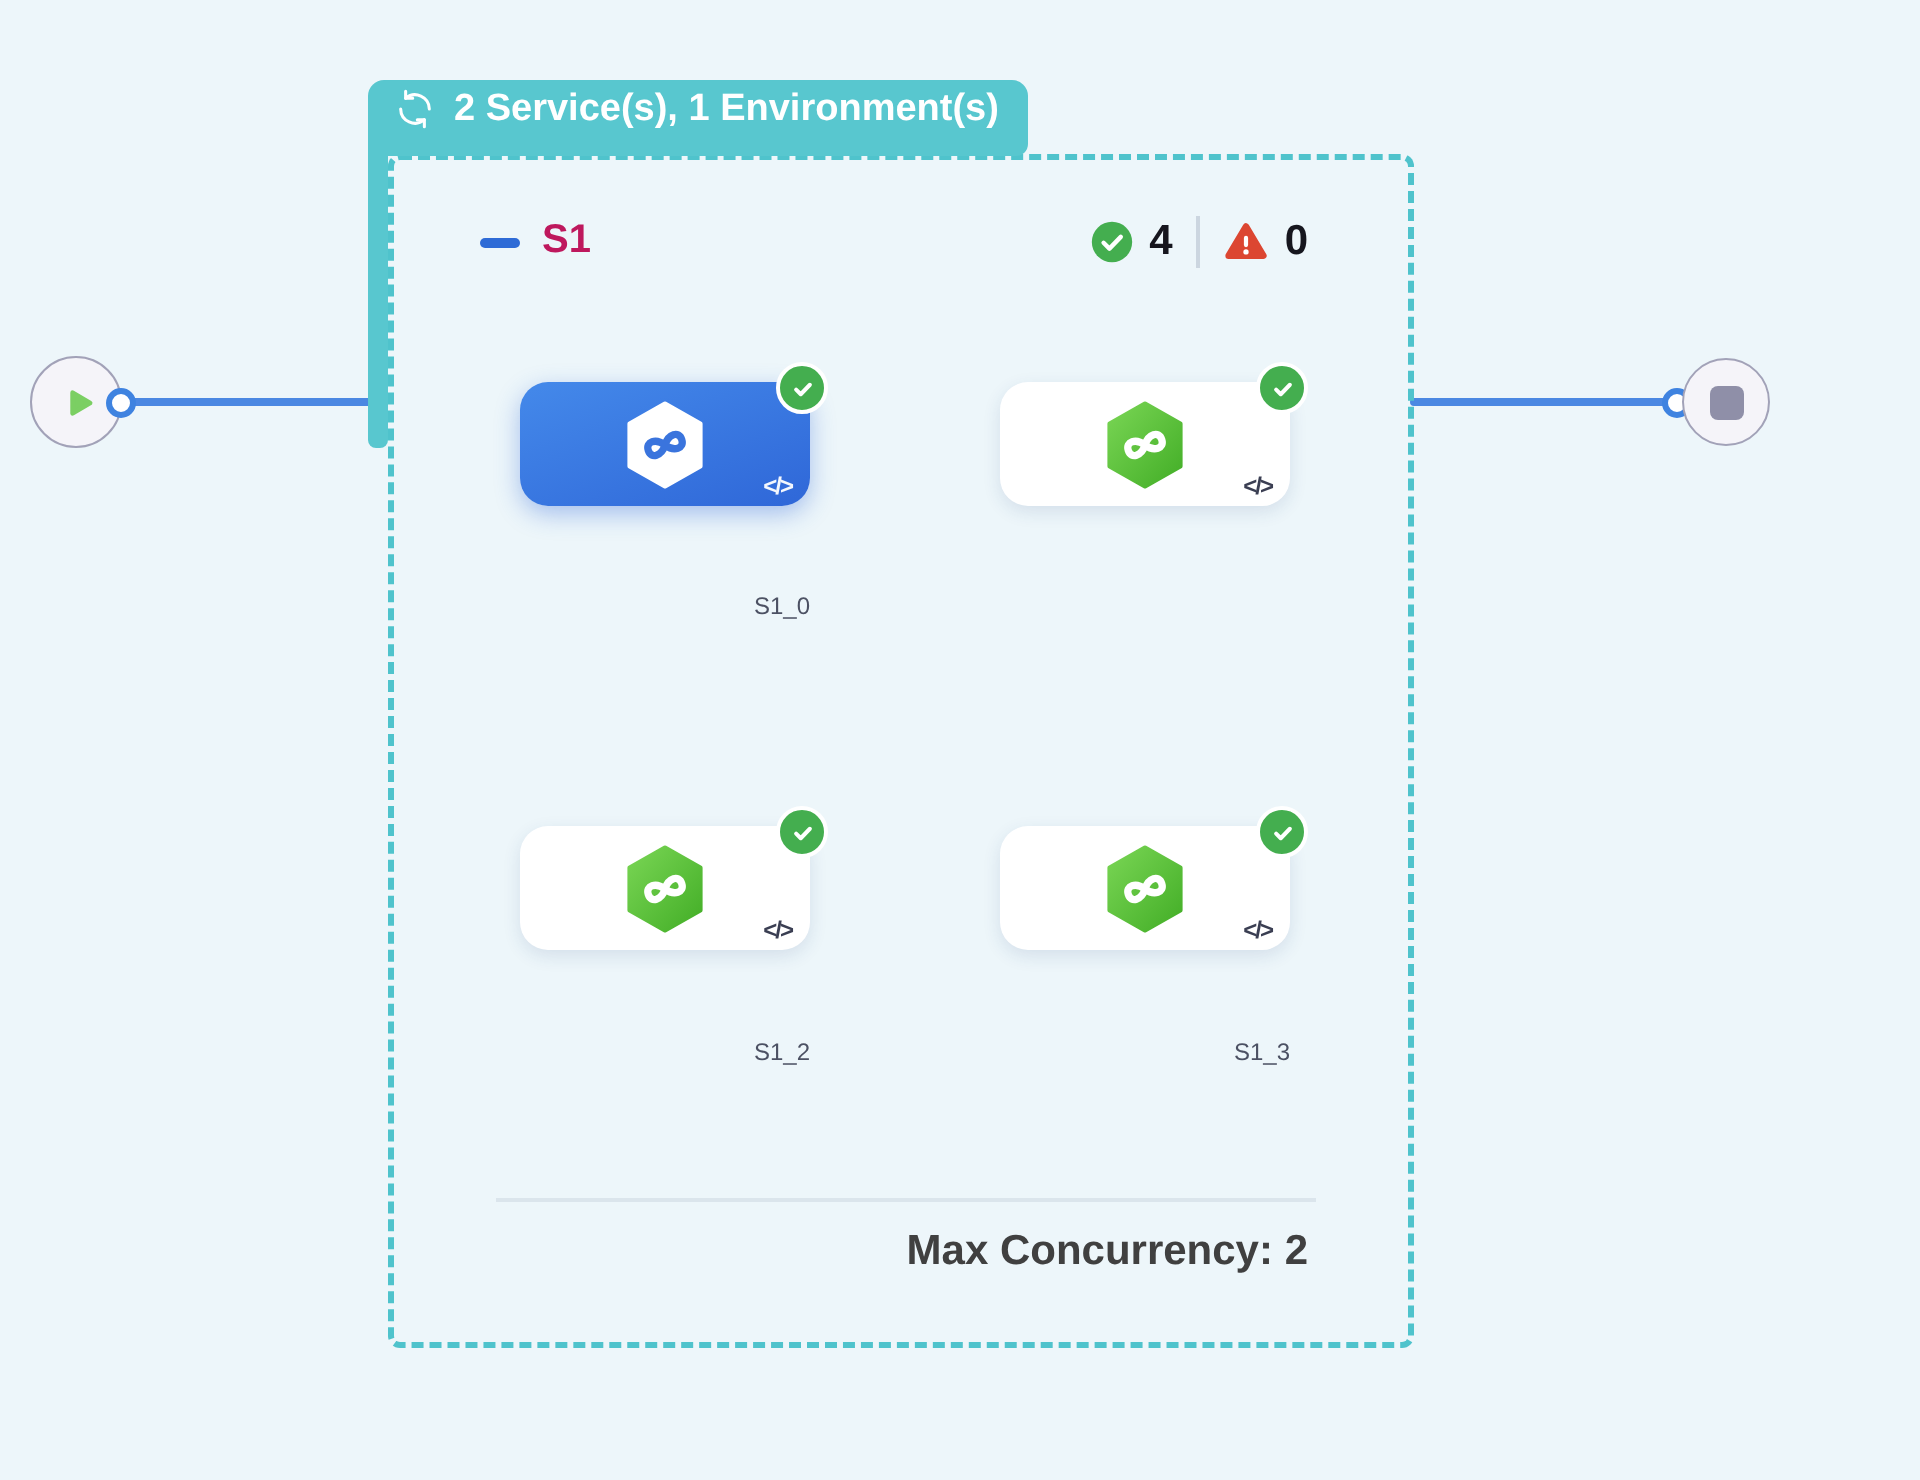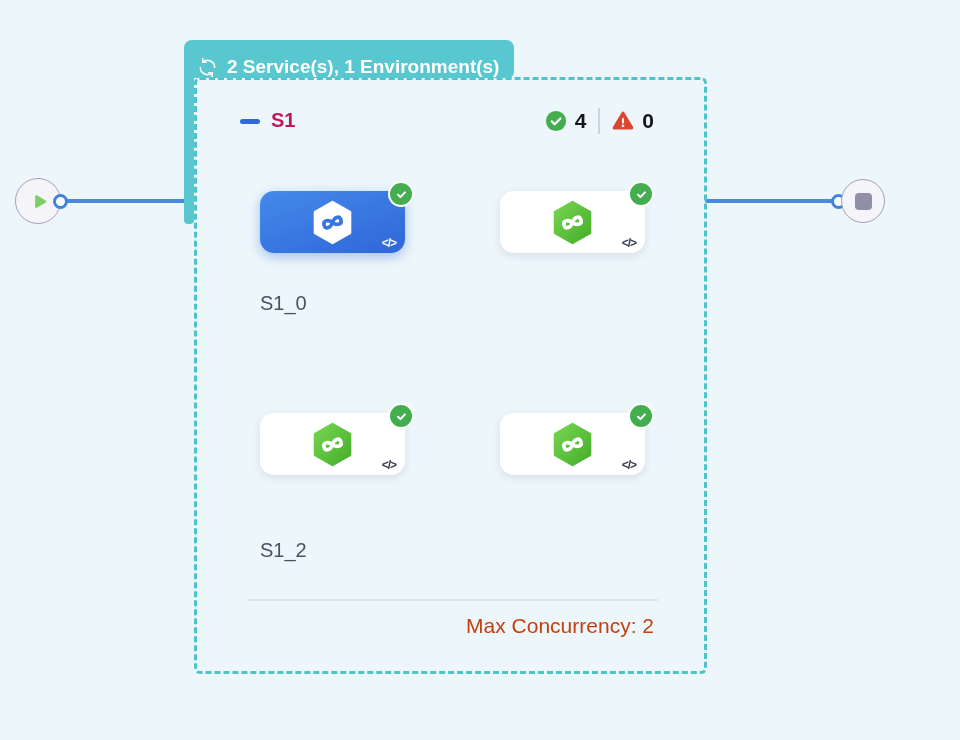--- a/index.html
+++ b/index.html
@@ -29,22 +29,22 @@
     display:flex; align-items:center; justify-content:center;
   }
   .start-node { left:15px; top:178px; }
   .end-node   { left:841px; top:179px; width:44px; height:44px; }
   .play-svg { width:19px; height:19px; margin-left:3px; }
   .stop-square { width:17px; height:17px; border-radius:4px; background:#8f8fa8; }
 
   
   .stage-tab {
     position:absolute; left:184px; top:40px; height:38px;
-    display:inline-flex; align-items:flex-end; gap:9px;
-    padding:14px 15px 0 13px;
+    display:inline-flex; align-items:flex-start; gap:9px;
+    padding:4px 15px 0 13px;
     background:#58c7cf; border-radius:8px 8px 6px 0;
     color:#ffffff; font-size:19px; font-weight:600;
     white-space:nowrap; cursor:pointer;
   }
   .loop-svg { width:21px; height:21px; }
   .stage-strip {
     position:absolute; left:184px; top:76px; width:10px; height:148px;
     background:#58c7cf; border-radius:0 0 4px 4px;
   }
 
@@ -90,32 +90,32 @@
   }
   .status-badge svg { width:15px; height:15px; }
   .code-glyph {
     position:absolute; right:9px; bottom:3px;
     font-size:12px; font-weight:700; letter-spacing:-1px;
     color:#3a3e52;
   }
   .service-card.selected .code-glyph { color:rgba(255,255,255,0.95); }
 
   .service-label {
-    position:absolute; width:145px; text-align:left;
-    font-size:20px; font-weight:400; color:#4c5163; line-height:24px;
+    position:absolute; width:145px; text-align:right;
+    font-size:12px; font-weight:400; color:#4c5163; line-height:24px;
   }
 
   
   .footer-divider {
     position:absolute; left:51px; top:519px; width:410px; height:2px;
     background:#dbe5ec;
   }
   .max-concurrency {
     position:absolute; right:50px; top:534px;
-    font-size:21px; font-weight:400; color:#c2410c;
+    font-size:21px; font-weight:700; color:#404040;
   }
 </style>
 </head>
 <body>
 
 <div id="canvas">
 
   <svg width="0" height="0" style="position:absolute">
     <defs>
       <linearGradient id="hexGreen" x1="0" y1="0" x2="1" y2="1">
@@ -198,36 +198,37 @@
           <path d="M12.5 20 C12.5 16 17.2 16 20 20 C22.8 24 27.5 24 27.5 20 C27.5 16 22.8 16 20 20 C17.2 24 12.5 24 12.5 20 Z" fill="none" stroke="#ffffff" stroke-width="3.1" stroke-linecap="round" stroke-linejoin="round"></path>
         </g>
       </svg>
       <span class="status-badge">
         <svg viewBox="0 0 24 24">
             <path d="M6.5 12.5 L10.2 16.2 L17.5 8.6" fill="none" stroke="#ffffff" stroke-width="3.2" stroke-linecap="round" stroke-linejoin="round"></path>
           </svg>
       </span>
       <span class="code-glyph">&lt;/&gt;</span>
     </div>
-    <div class="service-label" style="left:63px; top:434px;margin-top:24px;">S1_2</div>
+    <div class="service-label" style="left:63px; top:434px;">S1_2</div>
 
     <div class="service-card" style="left:303px; top:333px;">
       <svg class="hex-svg" viewBox="0 0 40 40">
         <path d="M20 2.5 L35 11 V29 L20 37.5 L5 29 V11 Z" fill="url(#hexGreen)" stroke="url(#hexGreen)" stroke-width="2" stroke-linejoin="round"></path>
         <g transform="rotate(-18 20 20)">
           <path d="M12.5 20 C12.5 16 17.2 16 20 20 C22.8 24 27.5 24 27.5 20 C27.5 16 22.8 16 20 20 C17.2 24 12.5 24 12.5 20 Z" fill="none" stroke="#ffffff" stroke-width="3.1" stroke-linecap="round" stroke-linejoin="round"></path>
         </g>
       </svg>
       <span class="status-badge">
         <svg viewBox="0 0 24 24">
             <path d="M6.5 12.5 L10.2 16.2 L17.5 8.6" fill="none" stroke="#ffffff" stroke-width="3.2" stroke-linecap="round" stroke-linejoin="round"></path>
           </svg>
       </span>
       <span class="code-glyph">&lt;/&gt;</span>
     </div>
+    <div class="service-label" style="left:303px; top:434px;">S1_3</div>
 
     <div class="footer-divider"></div>
     <div class="max-concurrency">Max Concurrency: 2</div>
   </div>
 
   <div class="stage-strip"></div>
 
   <div class="stage-tab">
     <svg class="loop-svg" viewBox="0 0 22 22" fill="none" stroke="#ffffff" stroke-width="1.6" stroke-linecap="round" stroke-linejoin="round">
       <path d="M18.5 11 a7.5 7.5 0 0 0 -12.4 -5.6"></path>

